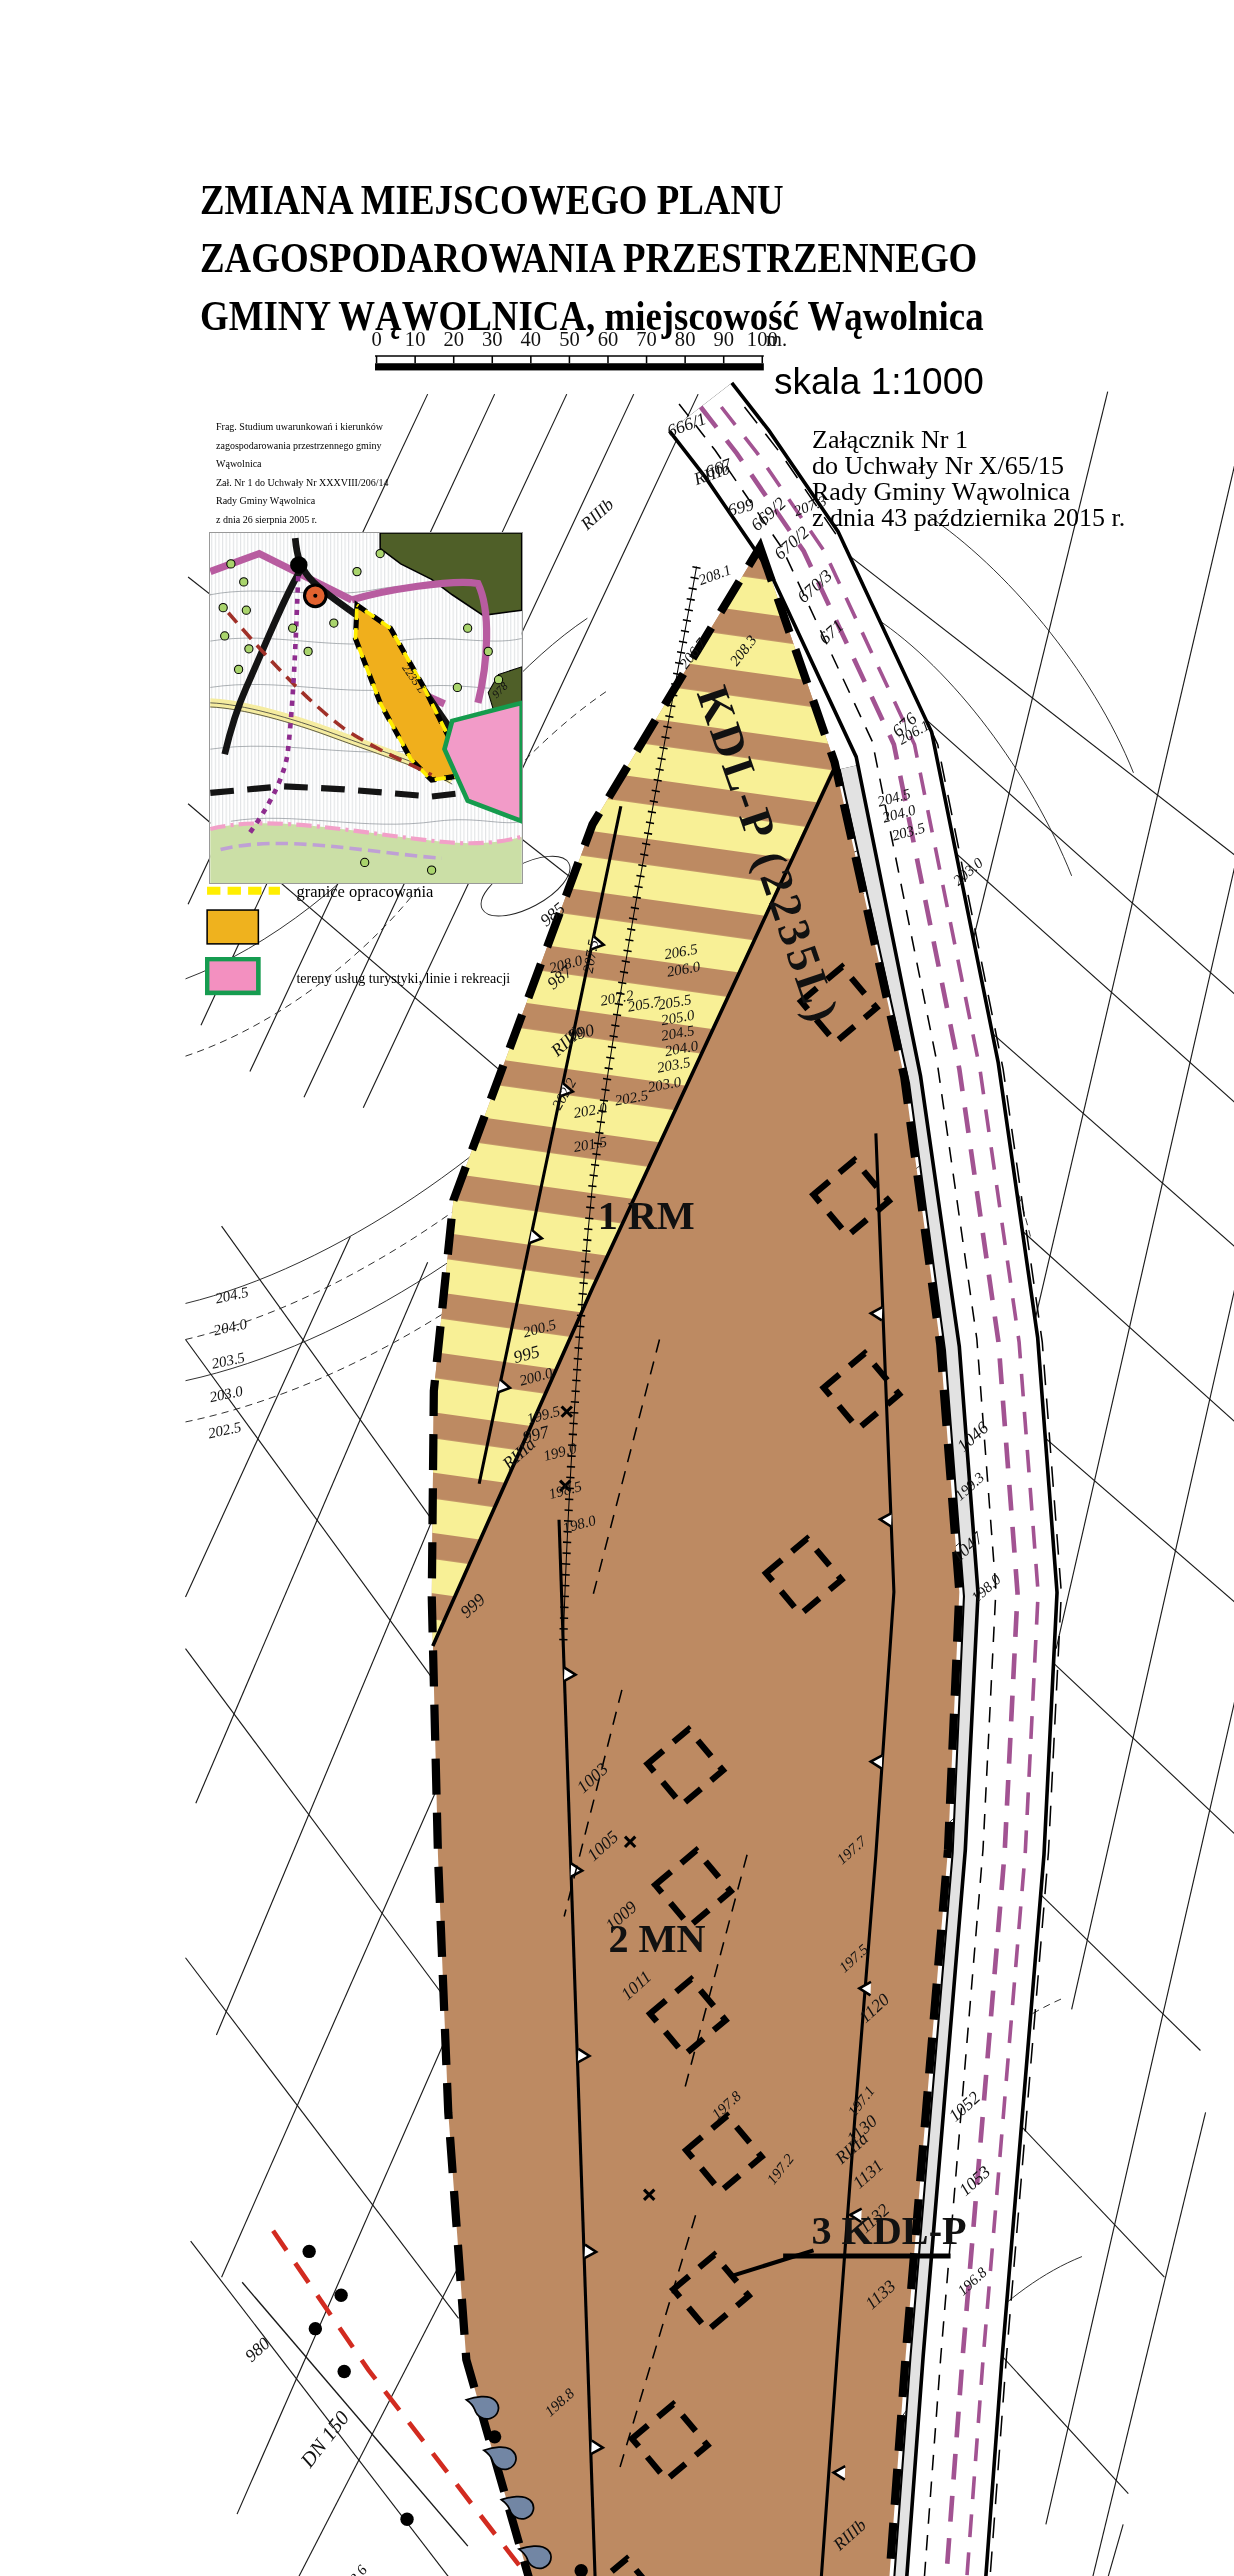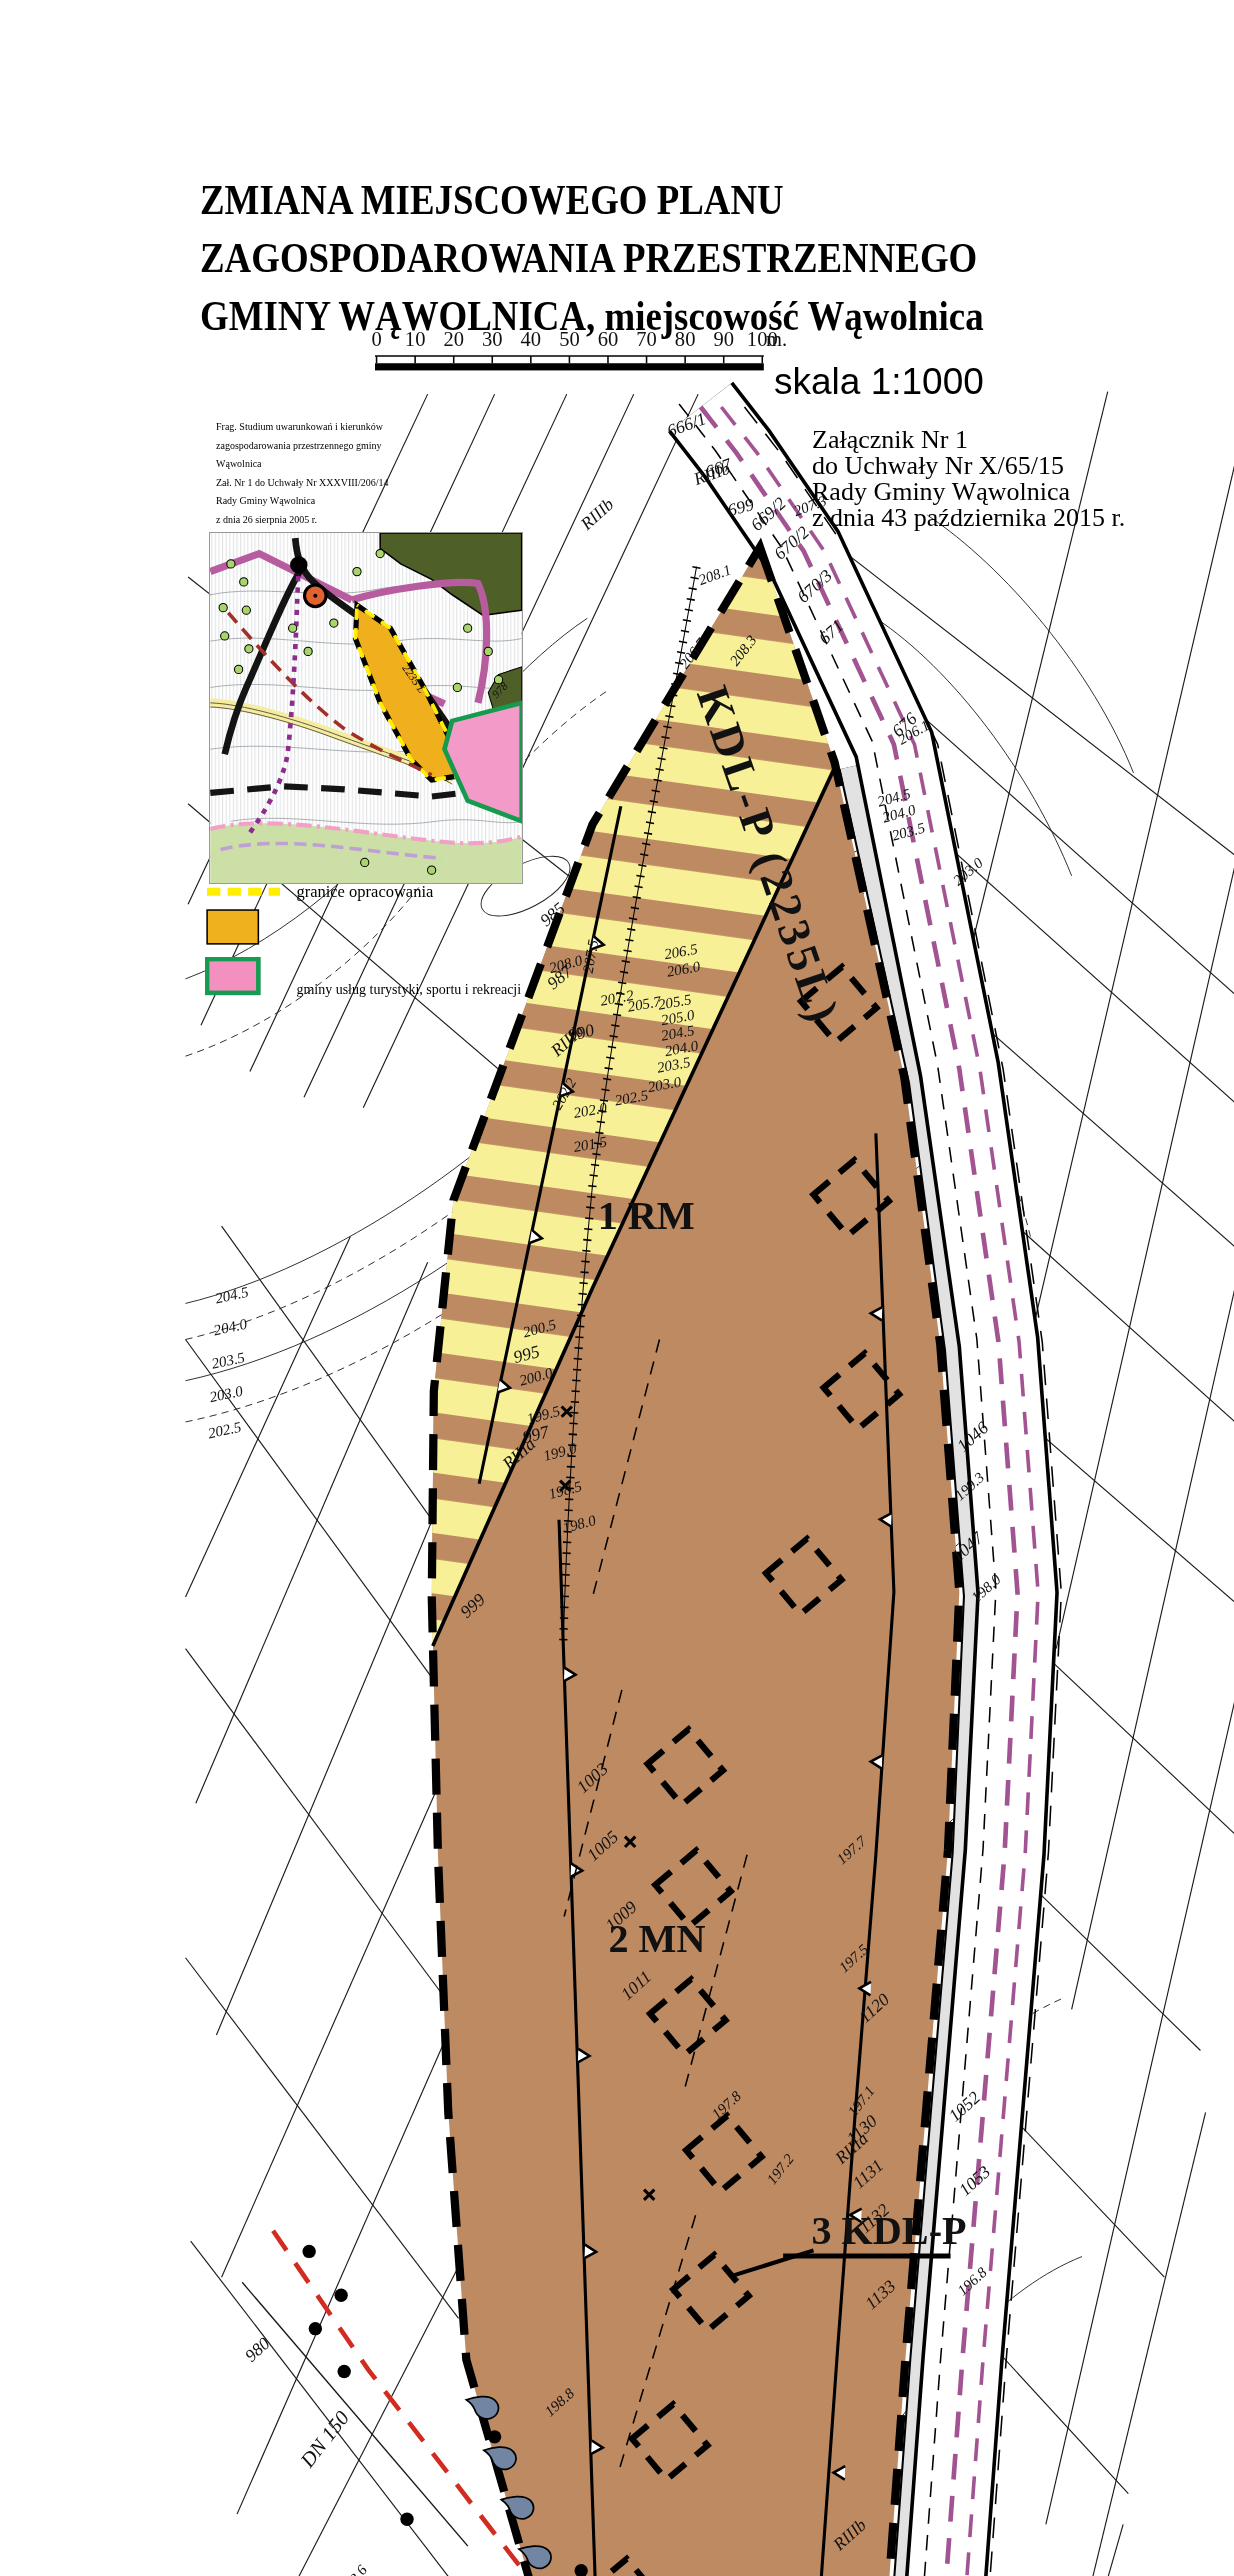--- a/index.html
+++ b/index.html
@@ -7,21 +7,21 @@
         font-family:"Liberation Serif","DejaVu Serif",serif;color:#000;overflow:hidden}
   .abs{position:absolute}
   #title{left:200px;top:170px;font-weight:bold;font-size:38px;line-height:52px;
          transform:scale(.97,1.12);transform-origin:0 0;white-space:nowrap}
   #skala{left:774px;top:361px;font-family:Liberation Sans, sans-serif;font-size:37px}
   #note-left{left:216px;top:418px;font-size:10px;line-height:18.5px}
   #note-right{left:812px;top:427px;font-size:26px;line-height:26px}
   #scalebar-svg{left:0;top:319px}
   #inset{left:209px;top:532px;border:0.5px solid #999}
   #inset-legend{left:205px;top:882px;width:392px}
-  .il-row{display:flex;align-items:flex-end;margin-bottom:8.2px}
+  .il-row{display:flex;align-items:center;margin-bottom:8.2px}
   .il-sym{flex:0 0 77px;margin-right:14.4px}
   .il-label{font-size:14px;line-height:16px;padding-top:2.1px;max-width:289px}
   #mapsvg{left:0;top:0}
   
   text{fill:#111}
   .plot{font:italic 34px "Liberation Serif",serif}
   .elev{font:italic 29px "Liberation Serif",serif}
   .pipe{font:italic 40px "Liberation Serif",serif}
   .area{font:bold 78px "Liberation Serif",serif}
   .roadlbl{font:bold 88px "Liberation Serif",serif;letter-spacing:8px}
@@ -478,18 +478,18 @@
     </div>
     <div class="il-row">
       <svg class="il-sym" width="77" height="41" viewBox="0 0 150 80">
         <rect x="4" y="4" width="100" height="66" fill="#EFB21E" stroke="#000" stroke-width="3"></rect>
       </svg>
     </div>
     <div class="il-row">
       <svg class="il-sym" width="77" height="41" viewBox="0 0 150 80">
         <rect x="4" y="4" width="100" height="66" fill="#F390C0" stroke="#169C50" stroke-width="9"></rect>
       </svg>
-      <div class="il-label">gminy usług turystyki, sportu i rekreacji</div>
+      <div class="il-label">tereny usług turystyki, linie i rekreacji</div>
     </div>
   </div>
 
 </div>
 
 
 </body></html>

